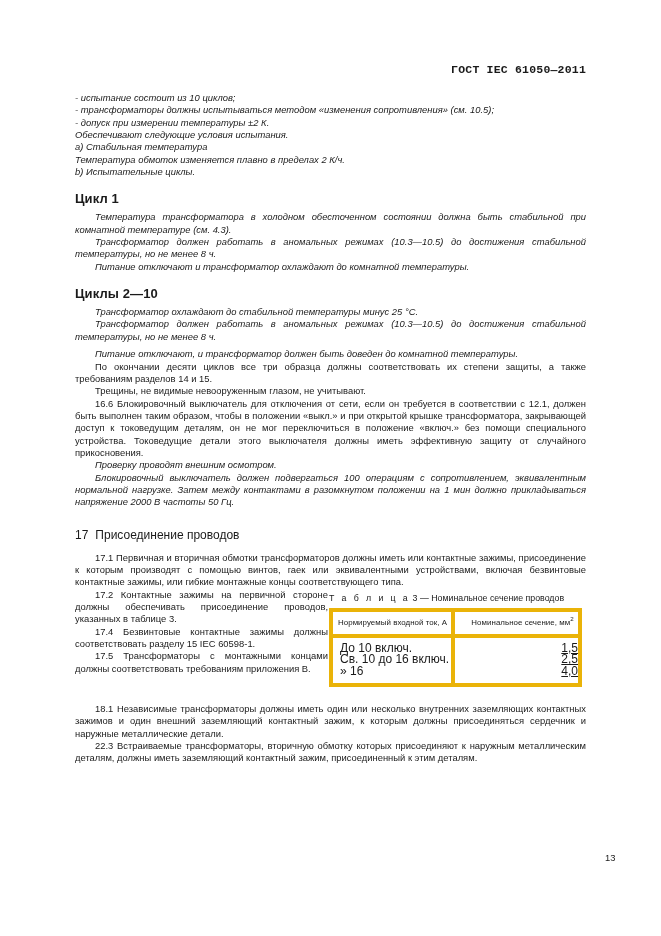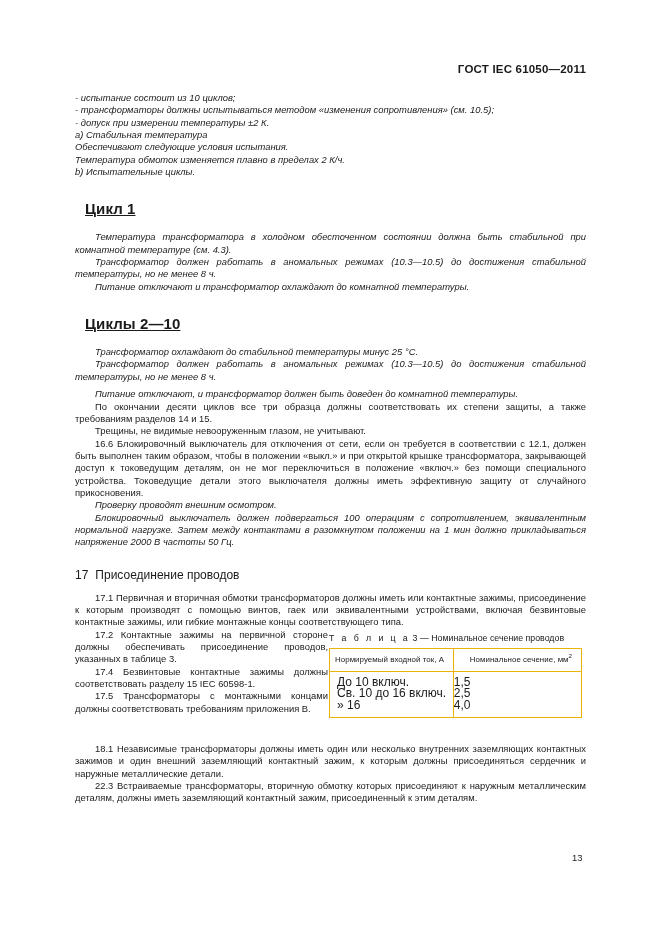--- a/index.html
+++ b/index.html
@@ -20,20 +20,21 @@
     box-sizing: border-box;
   }
   .header {
     position: absolute;
     top: 63px;
     right: 75px;
     font-size: 11.5px;
     font-weight: bold;
     letter-spacing: 0.2px;
     white-space: nowrap;
+    font-family: Liberation Mono, monospace;
   }
   .content {
     position: absolute;
     left: 75px;
     top: 92px;
     width: 511px;
   }
   p {
     margin: 0;
     font-size: 9.4px;
@@ -45,26 +46,25 @@
   p.ital {
     font-style: italic;
   }
   p.ind {
     text-indent: 20px;
   }
   p.noj {
     text-align: left;
   }
   .heading {
-    font-size: 15px;
+    font-size: 13px;
     font-weight: bold;
-    margin: 10px;
+    margin: 0;
     line-height: 14px;
     letter-spacing: 0.1px;
-    text-decoration: underline;
   }
   .sec-heading {
     font-size: 12px;
     font-weight: normal;
     margin: 0;
     line-height: 15px;
   }
   .sec-heading .num {
     margin-right: 7px;
   }
@@ -98,21 +98,21 @@
   }
   .tbl-caption .lbl {
     letter-spacing: 2.4px;
   }
   table.nom {
     border-collapse: collapse;
     width: 253px;
     font-size: 8.2px;
   }
   table.nom th, table.nom td {
-    border: 1px solid #eab308;
+    border: 4px solid #eab308;
     padding: 0;
     font-weight: normal;
     vertical-align: middle;
   }
   table.nom th {
     height: 22px;
     font-size: 7.9px;
     padding-left: 5px;
     padding-right: 4px;
     text-align: left;
@@ -124,47 +124,47 @@
   table.nom td.body {
     padding: 5px 0 6px 0;
     vertical-align: top;
   }
   table.nom td.body .ln {
     line-height: 11.6px;
     font-size: 12px;
     white-space: nowrap;
   }
   td.left-col .ln { padding-left: 7px; }
-  td.right-col { text-align: left; }
+  td.right-col { text-align: right; text-decoration: underline; }
   sup {
     font-size: 6.2px;
     vertical-align: super;
     line-height: 0;
   }
   .pagenum {
     position: absolute;
-    left: 572px;
+    left: 605px;
     top: 852px;
     font-size: 9.4px;
   }
 </style>
 </head>
 <body>
 
 <div class="page">
 
   <div class="header">ГОСТ IEC 61050—2011</div>
 
   <div class="content">
 
     <p class="ital noj">- испытание состоит из 10 циклов;</p>
     <p class="ital noj">- трансформаторы должны испытываться методом «изменения сопротивления» (см. 10.5);</p>
     <p class="ital noj">- допуск при измерении температуры ±2 К.</p>
+    <p class="ital noj">Обеспечивают следующие условия испытания.</p>
     <p class="ital noj">a)  Стабильная температура</p>
-    <p class="ital noj">Обеспечивают следующие условия испытания.</p>
     <p class="ital noj">Температура обмоток изменяется плавно в пределах 2 К/ч.</p>
     <p class="ital noj">b)  Испытательные циклы.</p>
 
     <div class="gap-l"></div>
 
     <div class="heading">Цикл 1</div>
     <div class="gap-s"></div>
     <p class="ital ind">Температура трансформатора в холодном обесточенном состоянии должна быть стабильной при комнатной температуре (см. 4.3).</p>
     <p class="ital ind">Трансформатор должен работать в аномальных режимах (10.3—10.5) до достижения стабильной температуры, но не менее 8 ч.</p>
     <p class="ital ind">Питание отключают и трансформатор охлаждают до комнатной температуры.</p>

